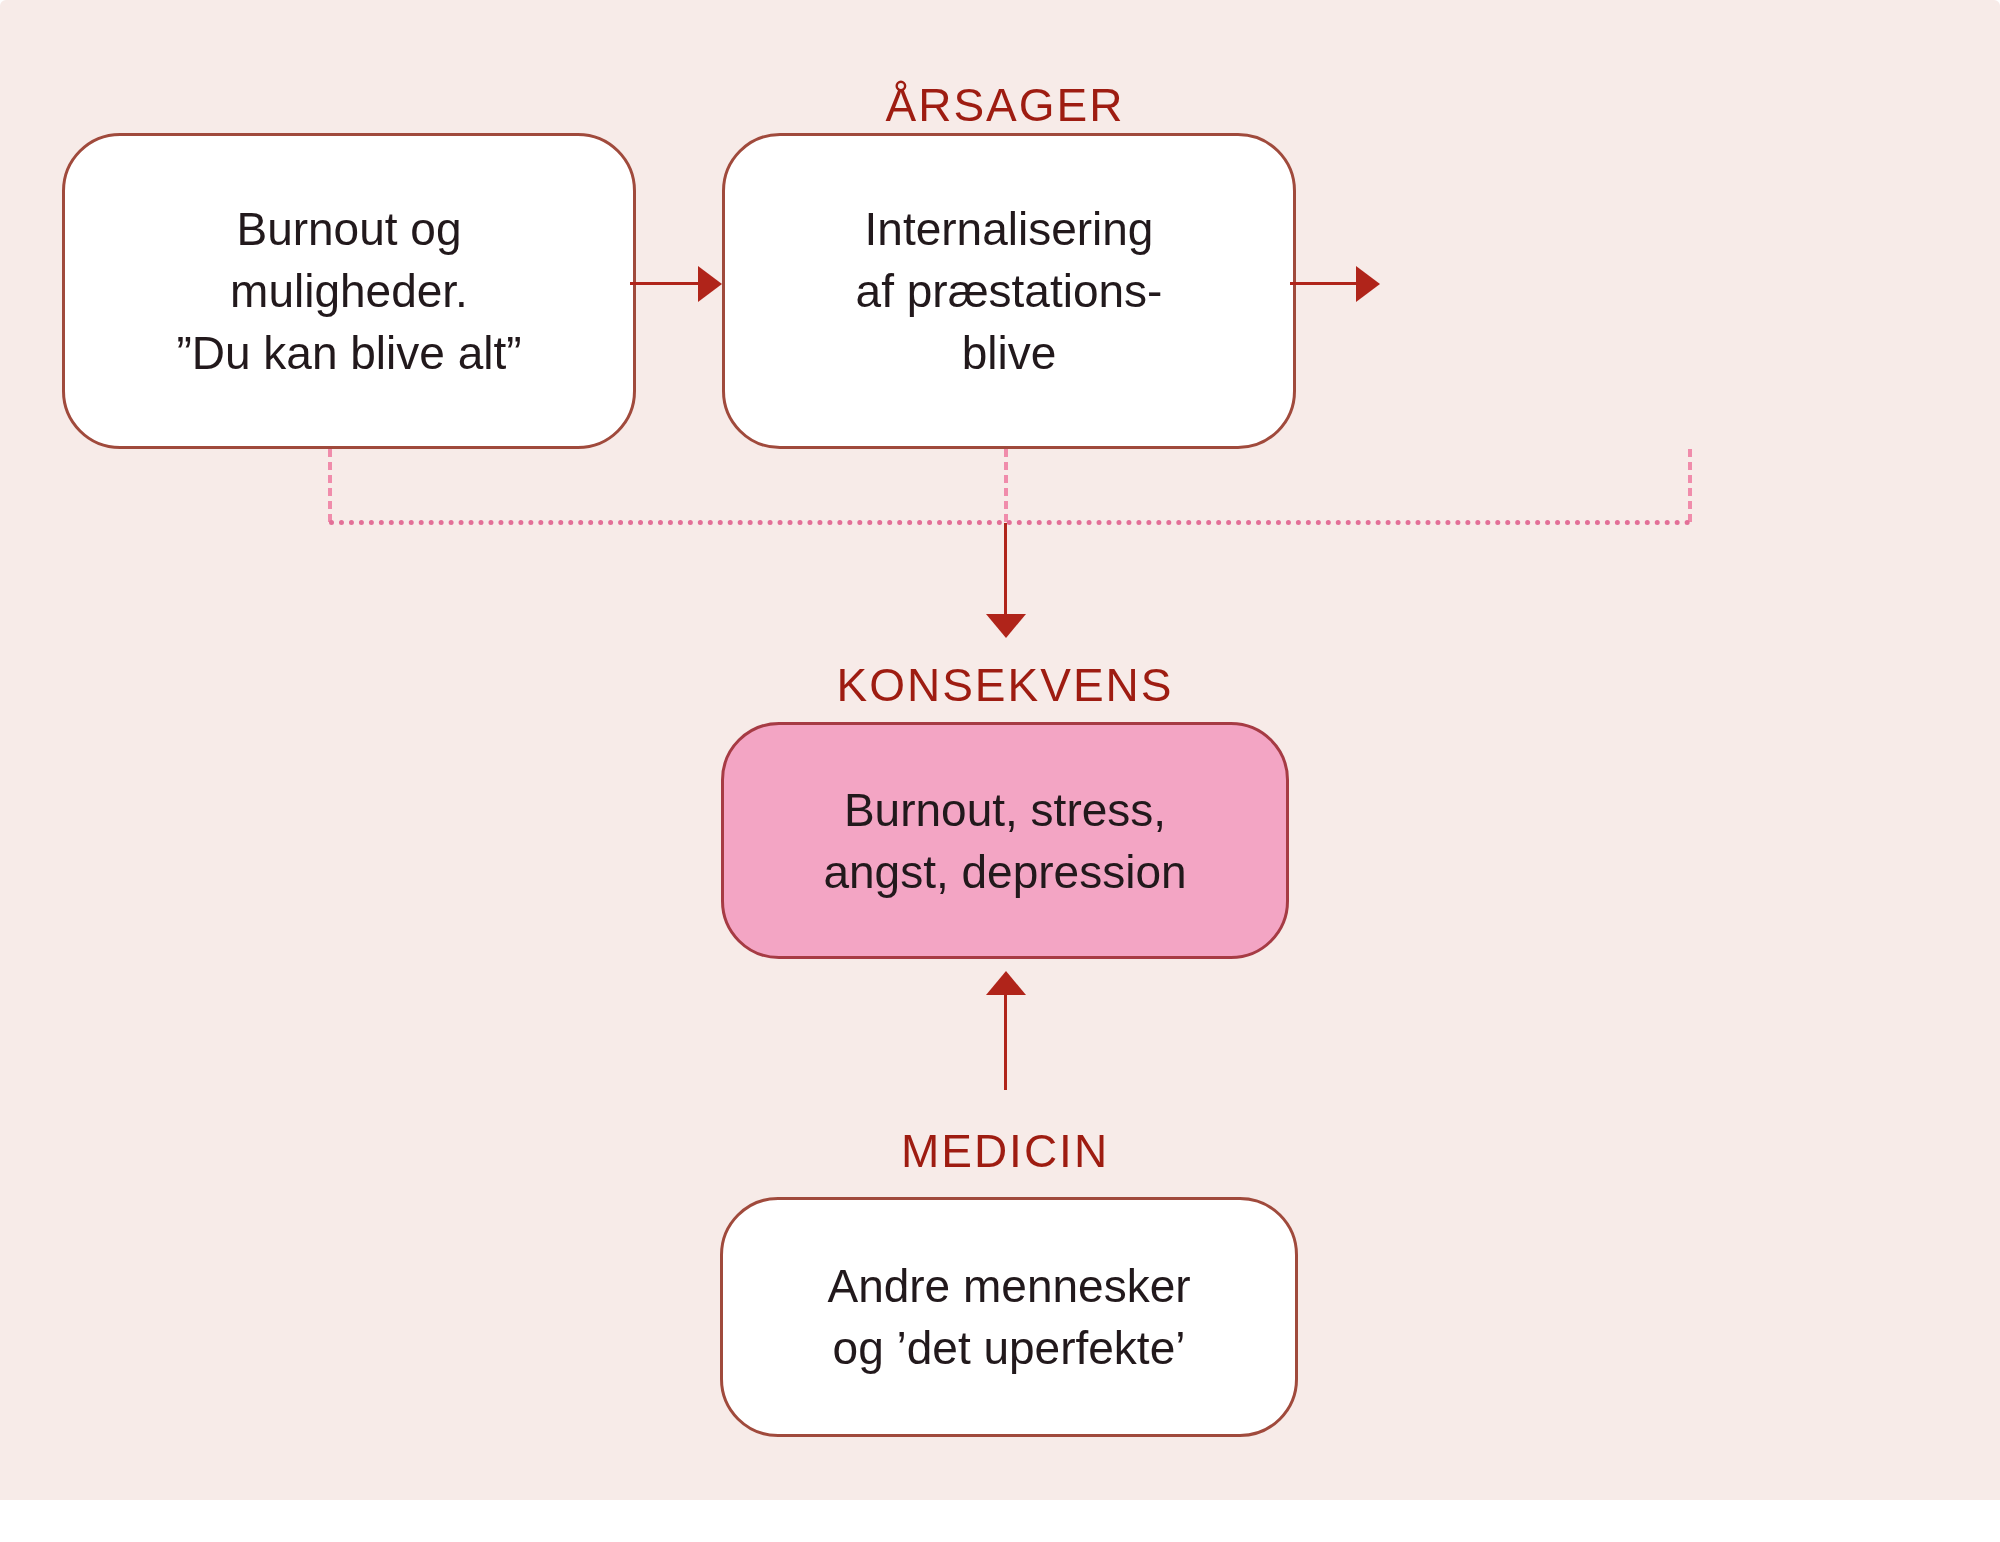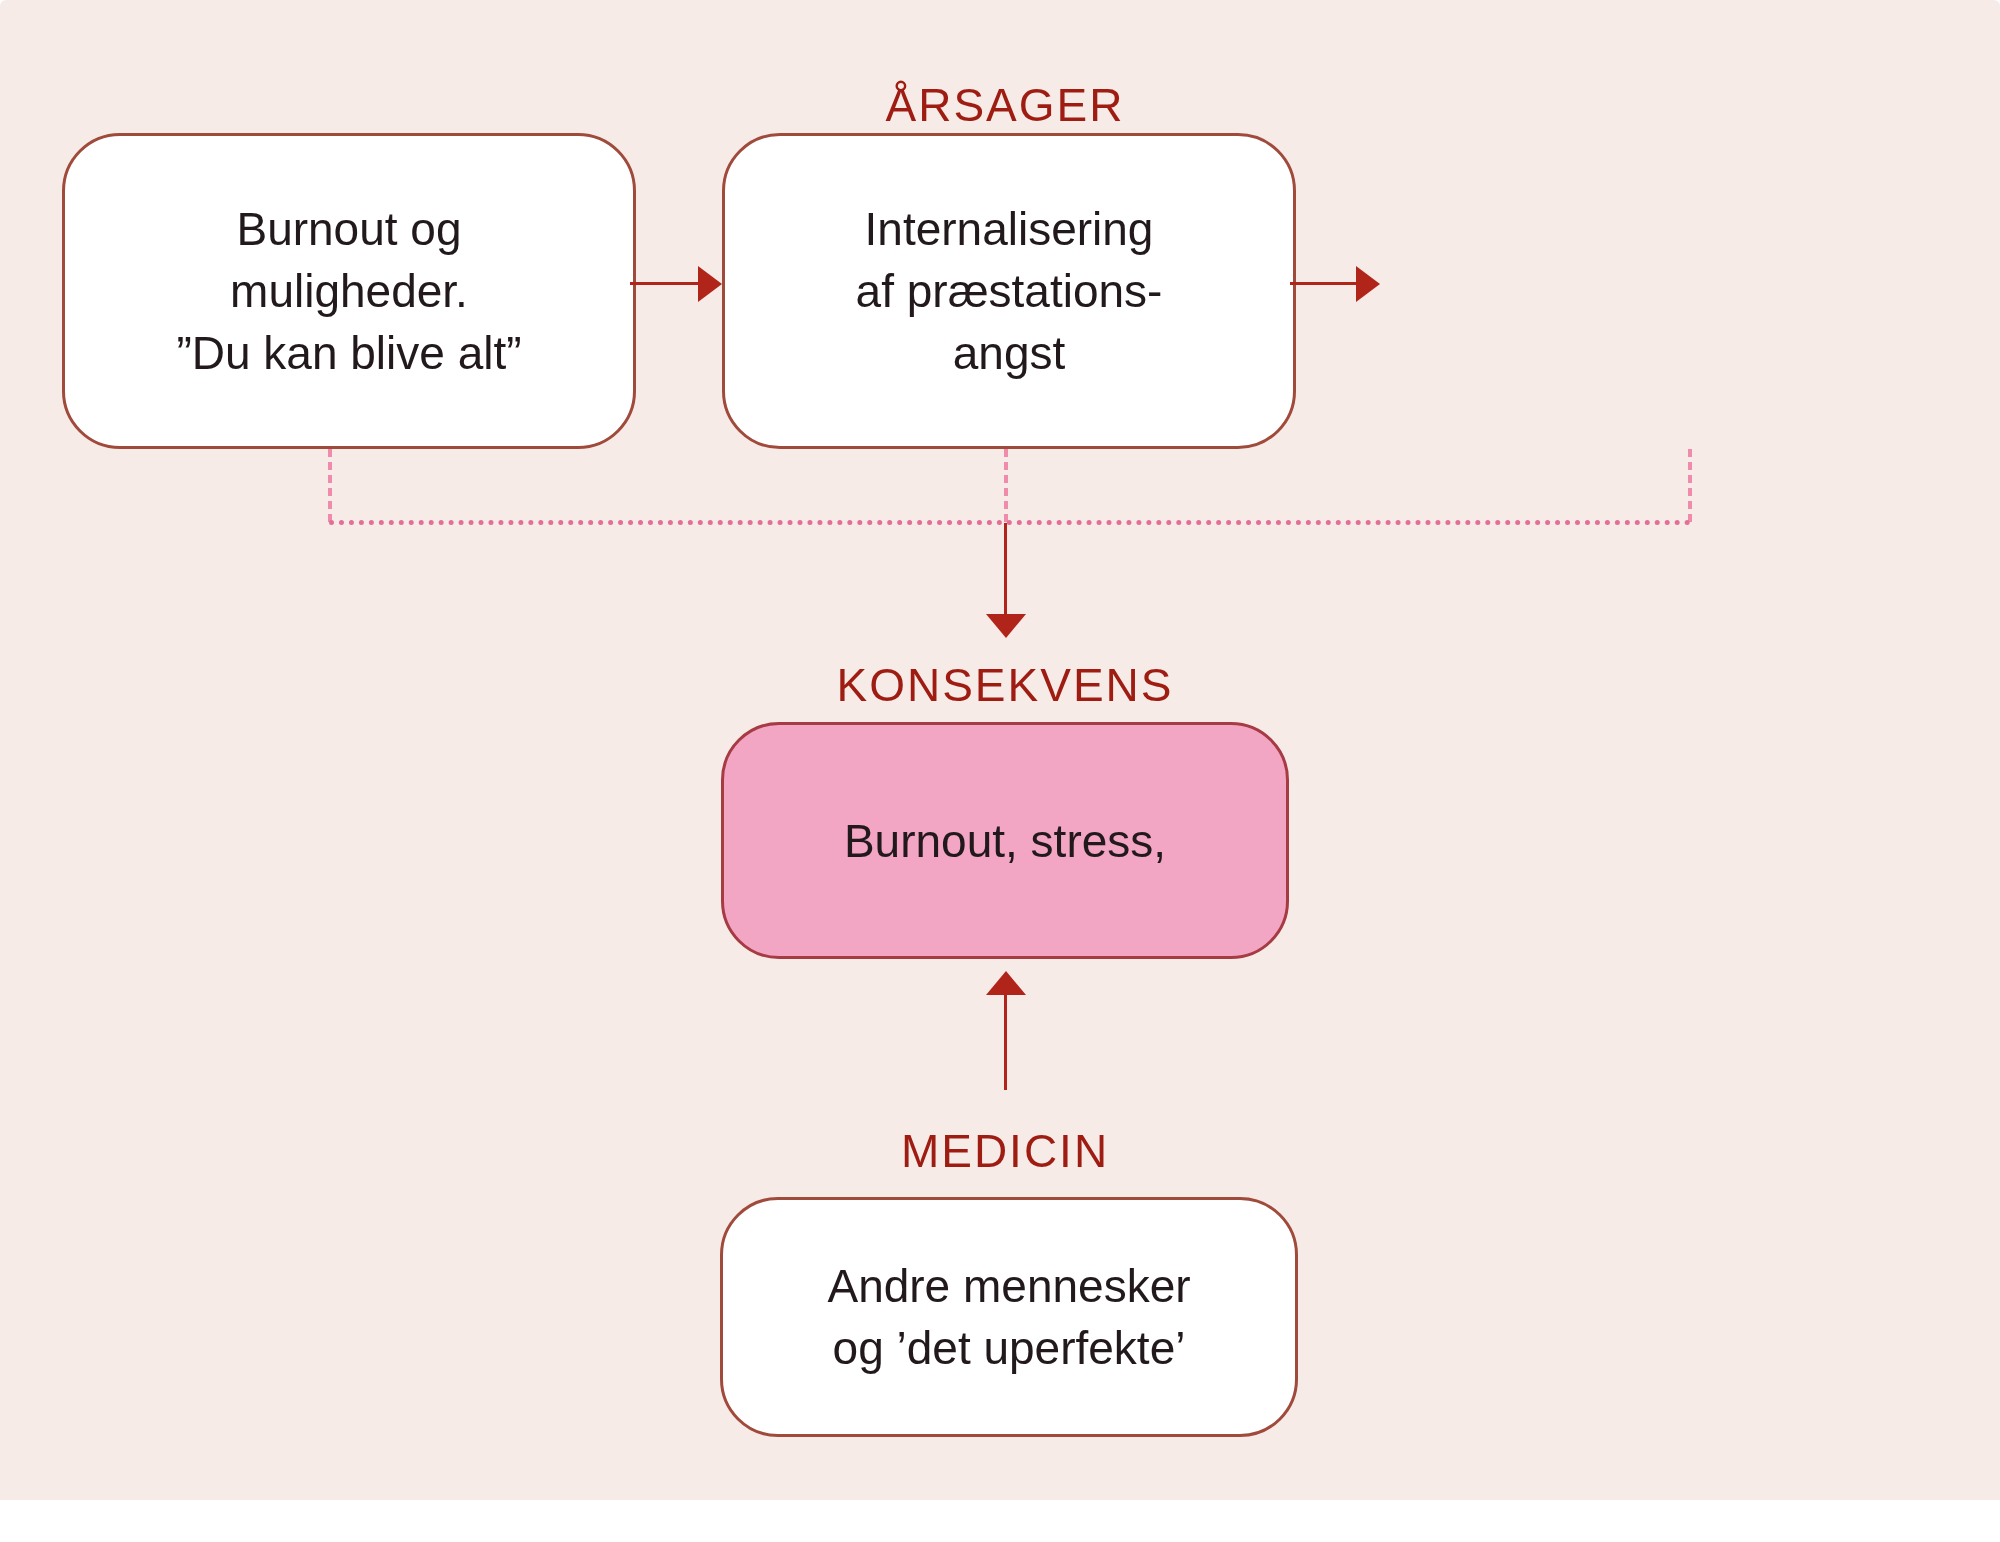--- a/index.html
+++ b/index.html
@@ -93,21 +93,21 @@
       <div>Burnout og</div>
       <div>muligheder.</div>
       <div>”Du kan blive alt”</div>
     </div>
   </div>
 
   <div class="node" style="left:722px;top:133px;width:568px;height:310px;">
     <div>
       <div>Internalisering</div>
       <div>af præstations-</div>
-      <div>angst</div>
+      <div>blive</div>
     </div>
   </div>
 
 
   <div class="hline" style="left:630px;top:282px;width:72px;"></div>
   <div class="arrowhead-right" style="left:698px;top:266px;"></div>
 
   <div class="hline" style="left:1290px;top:282px;width:70px;"></div>
   <div class="arrowhead-right" style="left:1356px;top:266px;"></div>
 
@@ -118,20 +118,21 @@
   <div class="hdots" style="left:329px;top:520px;width:1362px;"></div>
 
   <div class="vline" style="left:1004px;top:523px;height:93px;"></div>
   <div class="arrowhead-down" style="left:986px;top:614px;"></div>
 
   <div class="section-label" style="left:705px;top:658px;">KONSEKVENS</div>
 
   <div class="node pink" style="left:721px;top:722px;width:562px;height:231px;">
     <div>
       <div>Burnout, stress,</div>
+      <div>angst, depression</div>
     </div>
   </div>
 
   <div class="arrowhead-up" style="left:986px;top:971px;"></div>
   <div class="vline" style="left:1004px;top:995px;height:95px;"></div>
 
   <div class="section-label" style="left:705px;top:1096px;margin-top:28px;">MEDICIN</div>
 
   <div class="node" style="left:720px;top:1197px;width:572px;height:234px;">
     <div>

